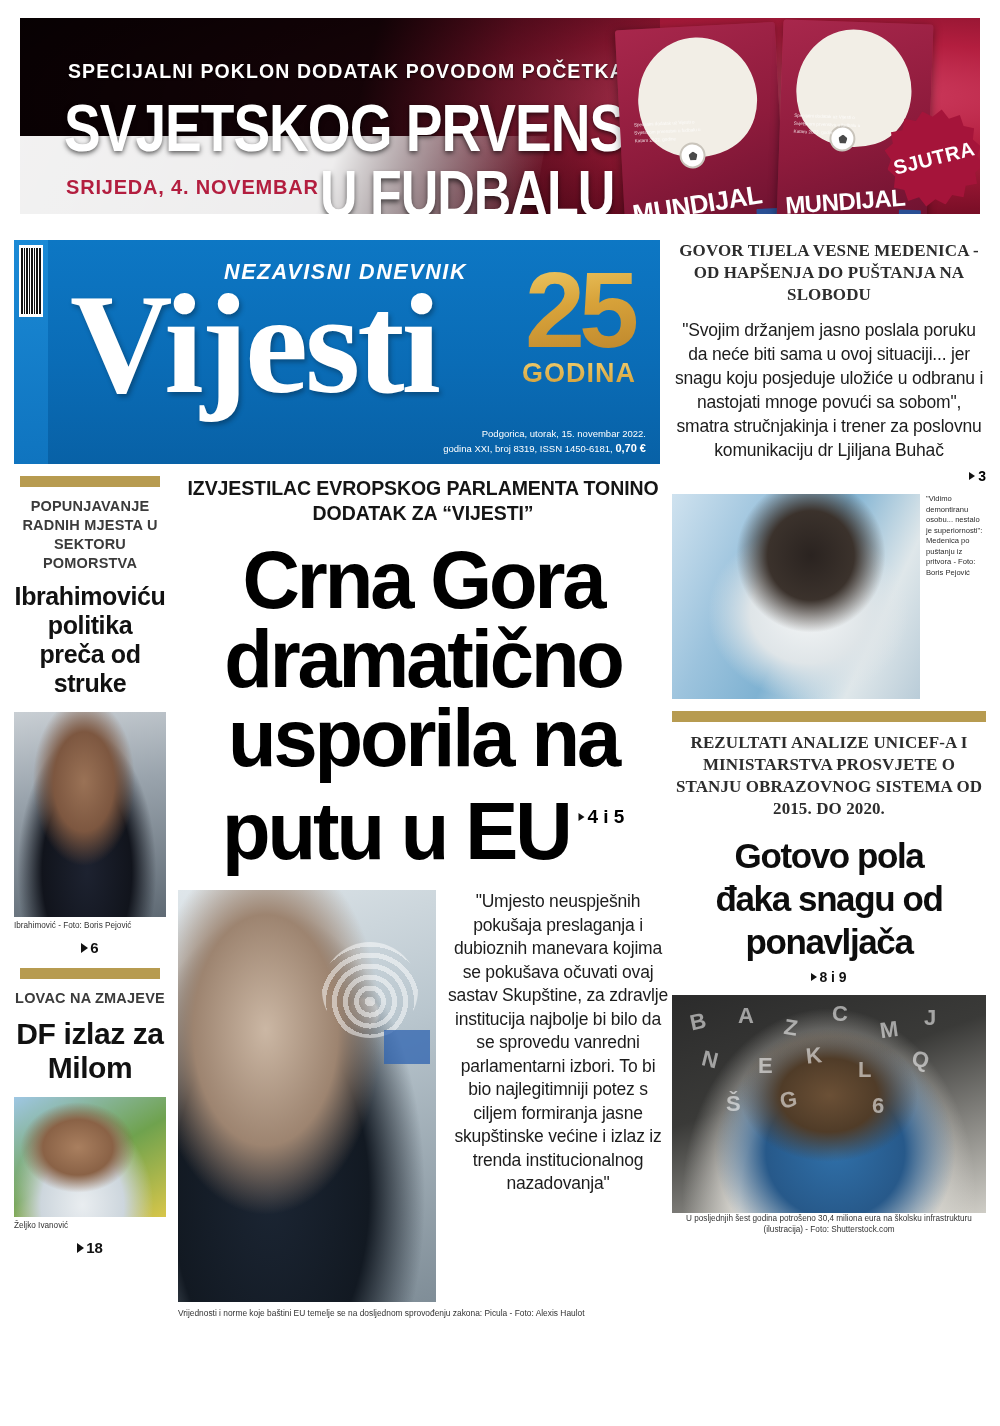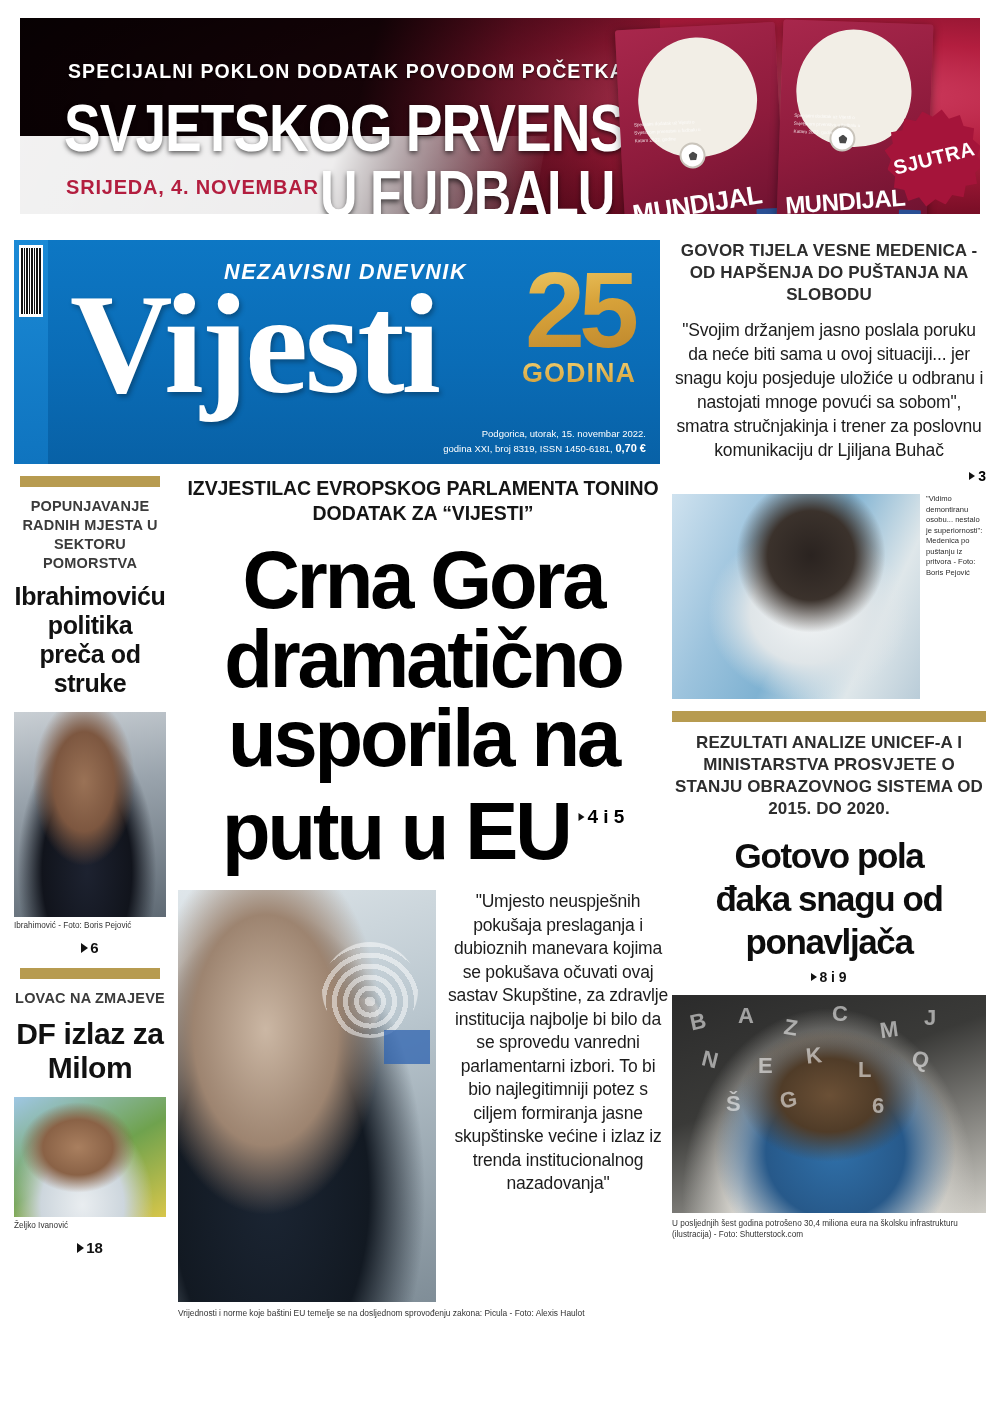--- a/index.html
+++ b/index.html
@@ -224,21 +224,21 @@
   }
   .cap-center {
     margin-top:6px; font-size:8.4px; color:#333; line-height:11px;
     font-family:"Liberation Sans", sans-serif;
   }
 
   
   .col-right { position:absolute; left:672px; top:240px; width:314px; }
   .kicker-right {
     text-align:center; color:#2d2d2d; font-weight:bold; font-size:17px; line-height:22px;
-    letter-spacing:.1px; font-family:Liberation Sans, sans-serif;
+    letter-spacing:.1px; font-family:Liberation Serif, serif;
   }
   .head-right {
     text-align:center; color:#0d0d0d; font-weight:bold; font-size:41px; line-height:45px;
     letter-spacing:-1.4px; margin-top:10px; font-family:"Liberation Sans", sans-serif;
   }
   .quote-right {
     text-align:center; color:#1c1c1c; font-size:17.5px; line-height:24px; margin-top:12px;
     letter-spacing:-.2px; font-family:"Liberation Sans", sans-serif;
   }
   .pageref-right { display:flex; align-items:center; justify-content:flex-end; gap:3px;
@@ -258,22 +258,22 @@
     background:
       radial-gradient(ellipse at 50% 46%, #6b5036 0%, #503c28 22%, rgba(0,0,0,0) 40%),
       radial-gradient(ellipse at 52% 72%, #2f6fa8 0%, #27598a 30%, rgba(0,0,0,0) 52%),
       radial-gradient(ellipse at 50% 92%, #f1f1ee 0%, #dedcd6 40%, rgba(0,0,0,0) 66%),
       linear-gradient(160deg,#2b2b2b 0%, #3a3a38 40%, #cfcdc6 100%);
     position:relative; overflow:hidden;
   }
   .letters { position:absolute; inset:0; color:rgba(255,255,255,.55); font-weight:bold;
     font-size:22px; font-family:"Liberation Sans", sans-serif; }
   .letters span { position:absolute; }
-  .cap-right { margin-top:5px; font-size:8.2px; line-height:11px; color:#333;
-    font-family:"Liberation Sans", sans-serif; }
+  .cap-right { font-size:8.2px; line-height:11px; color:#333;
+    font-family:"Liberation Sans", sans-serif;text-align:center; }
   .gold-rule-right { height:11px; background:#b79b50; margin:12px 0 10px 0; }
 </style>
 </head>
 <body>
 
 <div class="page">
 
   <div class="ad-banner">
     <div class="ad-dark-wedge"></div>
     <div class="ad-streak"></div>

